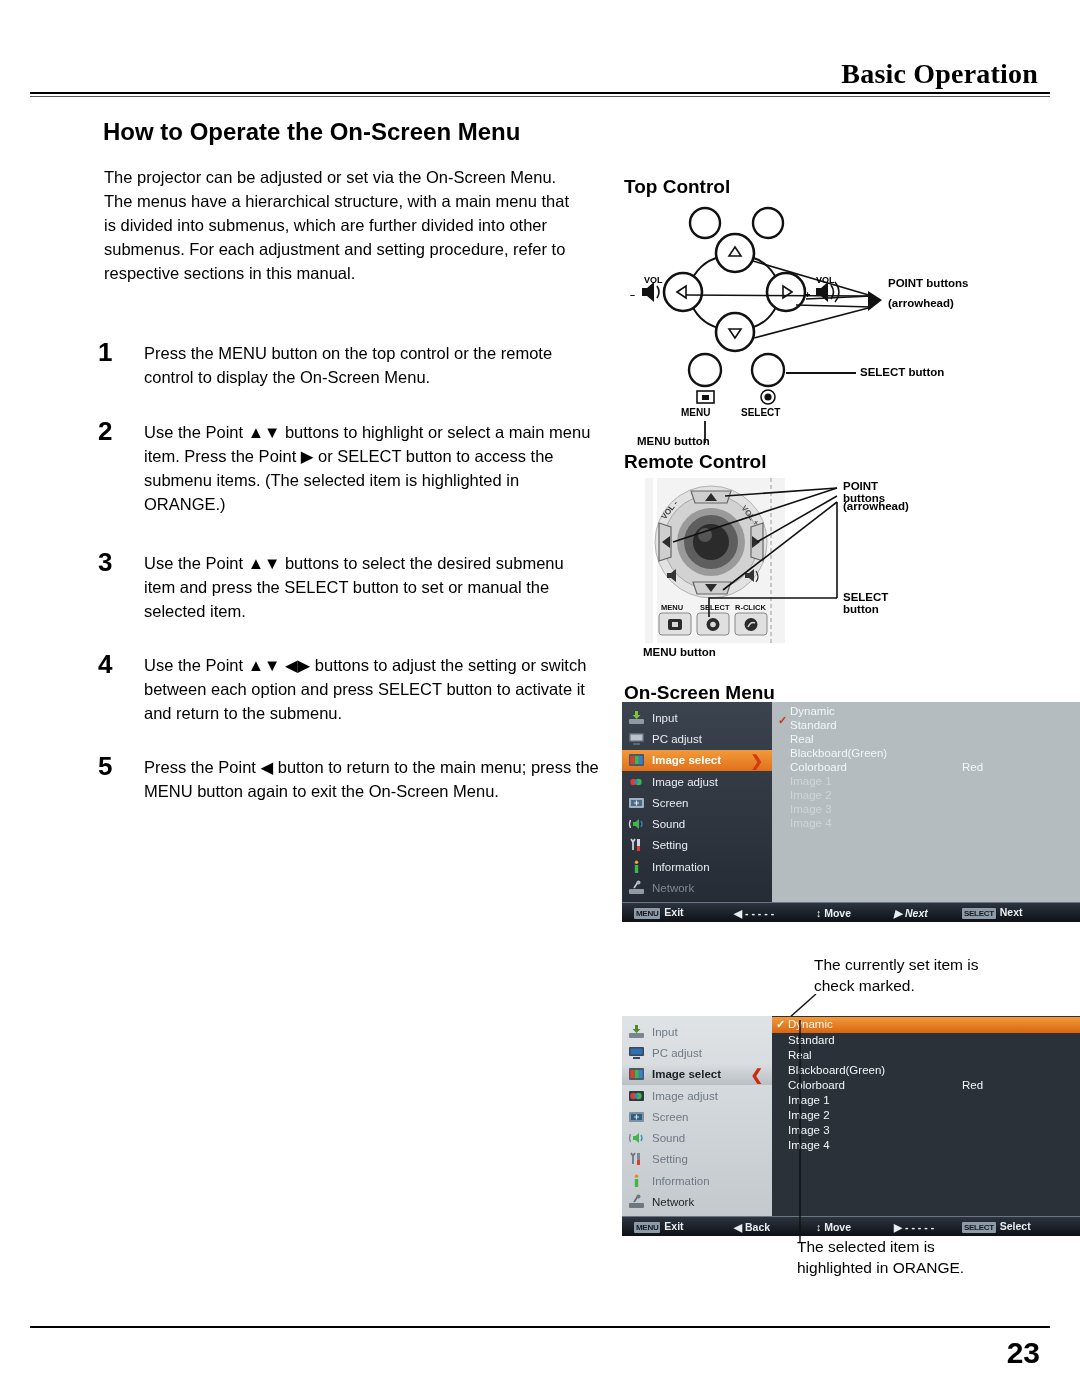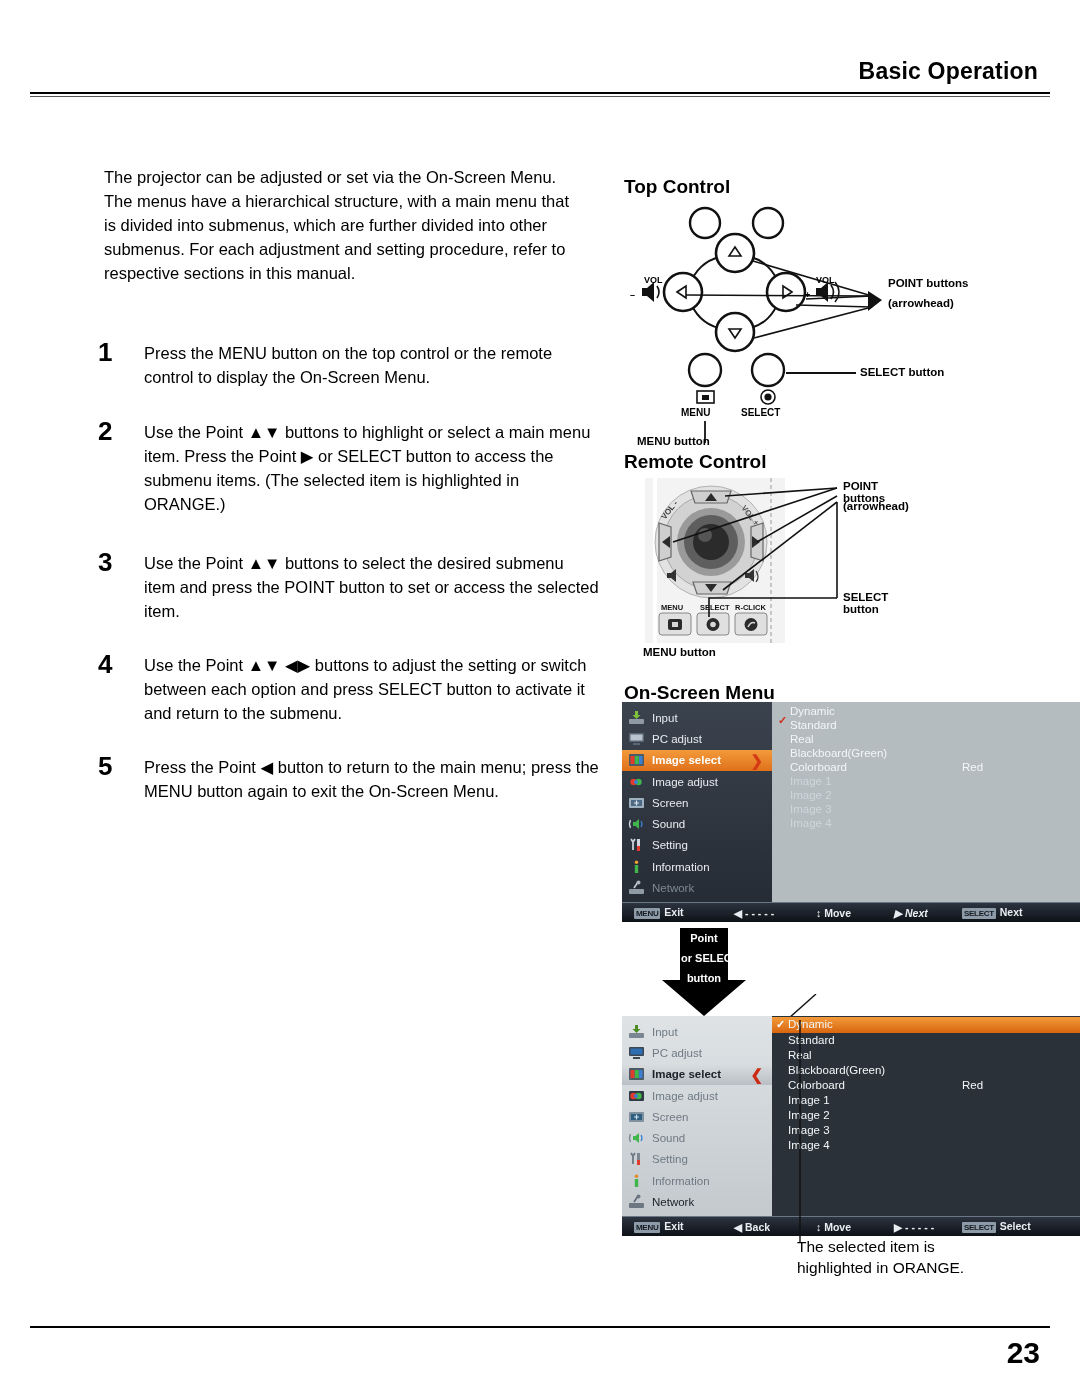--- a/index.html
+++ b/index.html
@@ -6,21 +6,21 @@
   body{
     width:1080px;height:1397px;background:#ffffff;
     font-family:"Liberation Sans", sans-serif;
     color:#000;position:relative;overflow:hidden;
   }
   .page{position:absolute;left:0;top:0;width:1080px;height:1397px;}
 
   
   .hdr-title{
     position:absolute;right:42px;top:58px;
-    font-size:23px;font-weight:bold;letter-spacing:.2px;
+    font-size:28px;font-weight:bold;letter-spacing:.2px;font-family:Liberation Serif, serif;
   }
   .hdr-rule1{position:absolute;left:30px;top:92px;width:1020px;height:2px;background:#000;}
   .hdr-rule2{position:absolute;left:30px;top:96px;width:1020px;height:1px;background:#555;}
 
   
   .ftr-rule{position:absolute;left:30px;top:1326px;width:1020px;height:2px;background:#000;}
   .ftr-page{position:absolute;right:40px;top:1336px;font-size:30px;font-weight:bold;}
 
   
   .sec-title{position:absolute;left:103px;top:118px;font-size:24px;font-weight:bold;}
@@ -96,33 +96,34 @@
 </style>
 </head>
 <body>
 
 <div class="page">
 
   <div class="hdr-title">Basic Operation</div>
   <div class="hdr-rule1"></div>
   <div class="hdr-rule2"></div>
 
+  <div class="sec-title">How to Operate the On-Screen Menu</div>
   <div class="intro">The projector can be adjusted or set via the On-Screen Menu. The menus have a hierarchical structure, with a main menu that is divided into submenus, which are further divided into other submenus. For each adjustment and setting procedure, refer to respective sections in this manual.</div>
 
   <div class="step" style="top:341px;">
     <div class="num">1</div>
     <div class="txt">Press the MENU button on the top control or the remote control to display the On-Screen Menu.</div>
   </div>
   <div class="step" style="top:420px;">
     <div class="num">2</div>
     <div class="txt">Use the Point ▲▼ buttons to highlight or select a main menu item. Press the Point ▶ or SELECT button to access the submenu items. (The selected item is highlighted in ORANGE.)</div>
   </div>
   <div class="step" style="top:551px;">
     <div class="num">3</div>
-    <div class="txt">Use the Point ▲▼ buttons to select the desired submenu item and press the POINT button to set or access the selected item.</div>
+    <div class="txt">Use the Point ▲▼ buttons to select the desired submenu item and press the SELECT button to set or manual the selected item.</div>
   </div>
   <div class="step" style="top:653px;">
     <div class="num">4</div>
     <div class="txt">Use the Point ▲▼ ◀▶ buttons to adjust the setting or switch between each option and press SELECT button to activate it and return to the submenu.</div>
   </div>
   <div class="step" style="top:755px;">
     <div class="num">5</div>
     <div class="txt">Press the Point ◀ button to return to the main menu; press the MENU button again to exit the On-Screen Menu.</div>
   </div>
 
@@ -415,29 +416,25 @@
       <span style="left:272px;font-style:italic;">
         <b>▶</b>
         <b>Next</b>
       </span>
       <span style="left:340px;">
         <i class="key" style="font-style:normal;">SELECT</i><b>Next</b>
       </span>
     </div>
   </div>
 
-  <div class="callout" style="left:662px;top:928px;width:84px;height:88px;">
-    <svg width="84" height="88" viewBox="0 0 84 88">
-      <path d="M18 0 h48 v52 h18 L42 88 L0 52 h18 z" fill="#000"></path>
-    </svg>
-    <div class="lbl" style="top:4px;">Point</div>
-    <div class="lbl" style="top:24px;">▶ or SELECT</div>
-    <div class="lbl" style="top:44px;">button</div>
-  </div>
-
+
+  <div class="note" style="left:814px;top:954px;">
+    <div>The currently set item is</div>
+    <div>check marked.</div>
+  </div>
   <svg style="position:absolute;left:780px;top:994px;" width="50" height="32" viewBox="0 0 50 32">
     <path d="M0 32 L36 0" stroke="#111" stroke-width="1.4" fill="none"></path>
   </svg>
 
   <div class="osd mB" style="left:622px;top:1016px;">
     <div class="osd-body">
       <div class="osd-side">
 
         <div class="osd-row">
           <span class="osd-ico">

